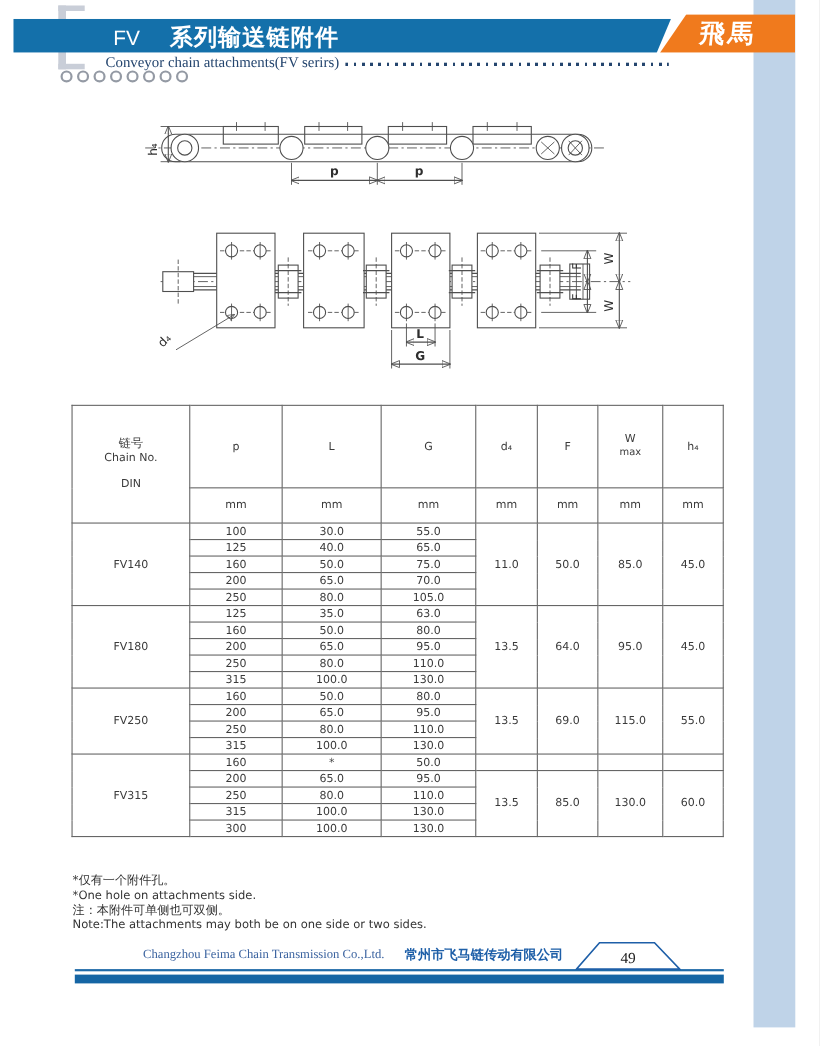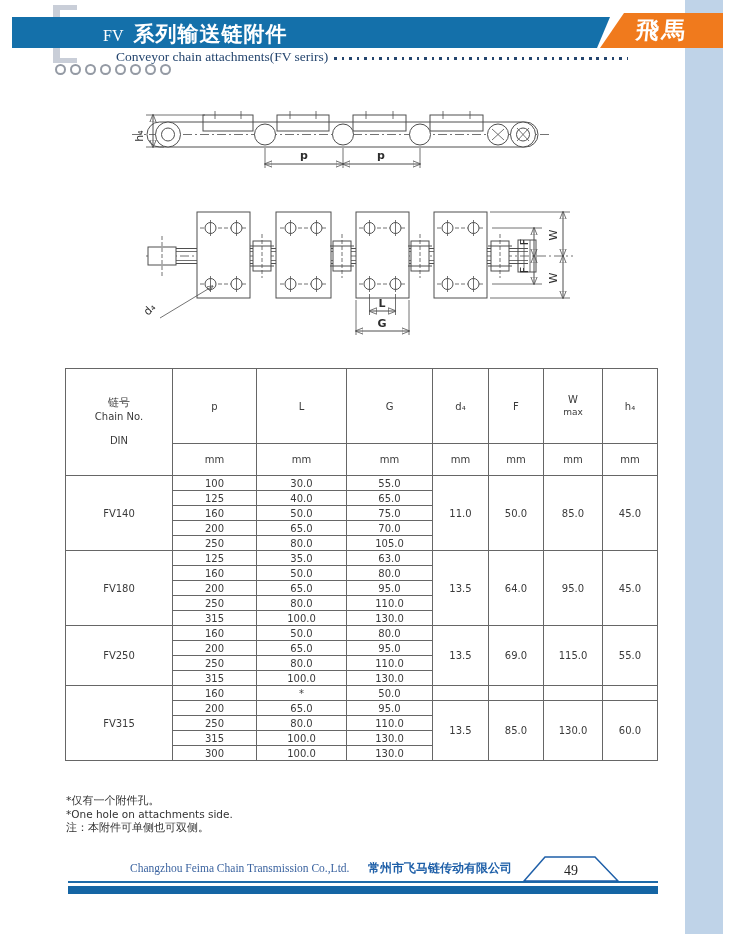--- a/index.html
+++ b/index.html
@@ -11,27 +11,27 @@
   }
   
   .right-strip { position:absolute; left:685px; top:0; width:38px; height:934px; background:#bfd3e8; }
 
   
   .bracket { position:absolute; left:53px; top:5px; width:24px; height:58px;
     border-left:7px solid #c9ced8; border-top:5px solid #c9ced8; border-bottom:5px solid #c9ced8; }
   .header-bar { position:absolute; left:12px; top:17px; width:598px; height:31px; background:#1470aa;
     clip-path:polygon(0 0, 100% 0, calc(100% - 13px) 100%, 0 100%); }
   .header-title { position:absolute; left:103px; top:20px; color:#ffffff; white-space:nowrap; }
-  .header-title .fv { font-family:Liberation Serif, serif; font-size:16px; font-weight:400; margin-right:10px; }
+  .header-title .fv { font-family:Liberation Sans, sans-serif; font-size:19px; font-weight:400; margin-right:27px; }
   .header-title .cn { font-size:21px; font-weight:bold; letter-spacing:1px; }
   .logo-flag { position:absolute; left:600px; top:13px; width:123px; height:35px; background:#f07a1d;
     clip-path:polygon(24px 0, 100% 0, 100% 100%, 0 100%);
     display:flex; align-items:center; justify-content:center; }
   .logo-text { color:#ffffff; font-size:23px; font-weight:bold; letter-spacing:3px; transform:skewX(-6deg); }
-  .subtitle-row { position:absolute; left:116px; top:49px; width:512px; display:flex; align-items:center; }
+  .subtitle-row { position:absolute; left:96px; top:49px; width:512px; display:flex; align-items:center; }
   .subtitle { font-family:"Liberation Serif",serif; font-size:13.5px; color:#24456e; white-space:nowrap; }
   .dot-trailer { flex:1; height:3px; margin-left:6px; margin-top:2px;
     background:repeating-linear-gradient(90deg,#24456e 0 2.5px, transparent 2.5px 7.5px); }
   .circles-row { position:absolute; left:55px; top:64px; display:flex; }
   .circle { width:11px; height:11px; border:2px solid #949aa4; border-radius:50%; margin-right:4px; }
 
   
   svg.draw { position:absolute; }
   svg.draw line, svg.draw rect, svg.draw circle, svg.draw path { stroke:#4f4f4f; fill:none; stroke-width:1; }
   svg.draw .fillw { fill:#ffffff; }
@@ -429,20 +429,21 @@
           <td>100.0</td>
           <td>130.0</td>
         </tr>
       </tbody>
   </table>
 
   <div class="notes">
     <div class="note-cn">*仅有一个附件孔。</div>
     <div class="note-en">*One hole on attachments side.</div>
     <div class="note-cn">注：本附件可单侧也可双侧。</div>
+    <div class="note-en">Note:The attachments may both be on one side or two sides.</div>
   </div>
 
   <div class="footer-company-en">Changzhou Feima Chain Transmission Co.,Ltd.</div>
   <div class="footer-company-cn">常州市飞马链传动有限公司</div>
   <div class="footer-thin-line"></div>
   <div class="footer-thick-bar"></div>
   <svg class="page-num-wrap" width="96" height="26" viewBox="0 0 96 26">
     <polygon points="22,1 72,1 95,25 1,25" fill="#ffffff" stroke="#1e5fa8" stroke-width="1.5" transform="scale(1,1)"></polygon>
     <text x="48" y="19" text-anchor="middle" font-size="14" font-family="Liberation Serif, serif" fill="#222222">49</text>
   </svg>

